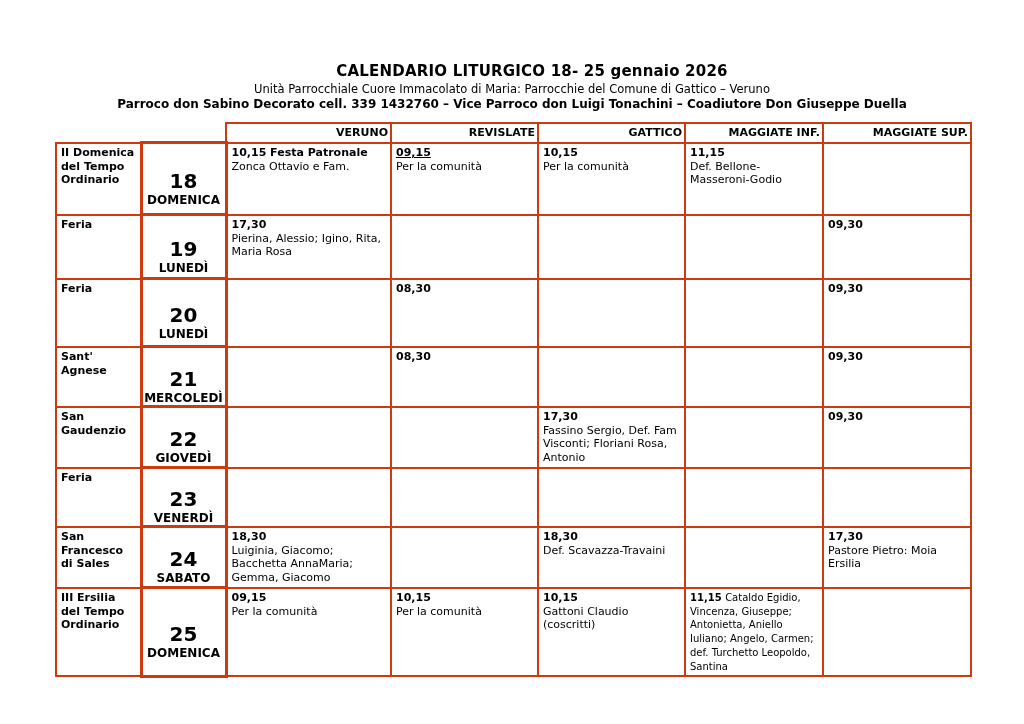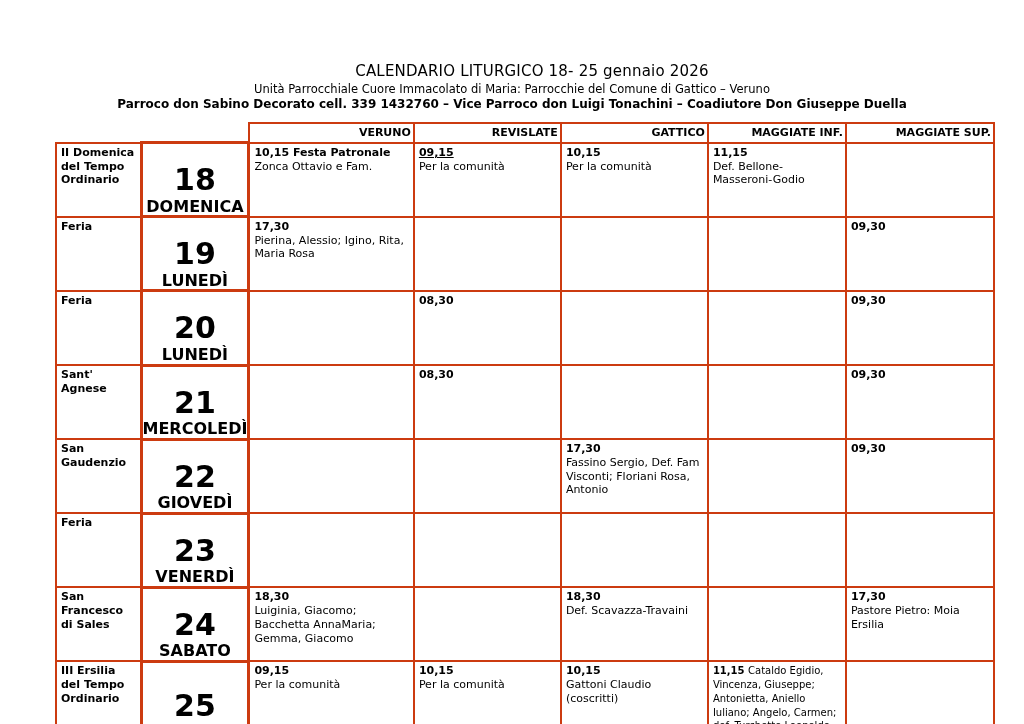--- a/index.html
+++ b/index.html
@@ -2,21 +2,21 @@
 <html style="--accent: #cc3b10;"><head>
 <meta charset="utf-8">
 <style>
   html,body{margin:0;padding:0;background:#e8e8e8;}
   .page{
     position:relative;width:1024px;height:724px;background:#ffffff;
     font-family:"DejaVu Sans","Liberation Sans",sans-serif;color:#000;
     overflow:hidden;margin:0 auto;
   }
   .hdr{position:absolute;top:62px;left:0;width:100%;text-align:center;}
-  .title{font-size:15px;font-weight:normal;letter-spacing:.2px;margin-left:40px;}
+  .title{font-size:15px;font-weight:bold;letter-spacing:.2px;margin-left:40px;}
   .subtitle{font-size:11.5px;margin-top:2px;}
   .clergy{font-size:12px;font-weight:bold;margin-top:1px;}
 
   table.cal{
     position:absolute;left:55px;top:122px;
     border-collapse:collapse;table-layout:fixed;
   }
   .cal td,.cal th{
     border:2px solid var(--accent,#cc3e12);
     vertical-align:top;padding:2px 4px;
@@ -25,22 +25,22 @@
   .cal th{
     text-align:right;font-weight:bold;font-size:11px;
     padding:2px 2px;vertical-align:middle;
   }
   .blank{border:none !important;}
   .feast{font-weight:bold;font-size:10.5px;line-height:1.3;}
   .date{
     border-width:3px !important;
     text-align:center;vertical-align:middle !important;padding:0 !important;
   }
-  .num{font-size:30px;font-weight:bold;line-height:1.05;margin-top:20px;}
-  .dname{font-size:16px;font-weight:bold;line-height:1.1;margin-top:2px;}
+  .num{font-size:20px;font-weight:bold;line-height:1.05;margin-top:20px;}
+  .dname{font-size:12px;font-weight:bold;line-height:1.1;margin-top:2px;}
   .t{font-weight:bold;}
   .x{font-weight:normal;}
   .u{text-decoration:underline;}
   .run{font-size:10px;line-height:1.3;}
   .run .t,.run .x{display:inline;font-size:10px;}
 </style>
 </head>
 <body>
 
 <div class="page">

